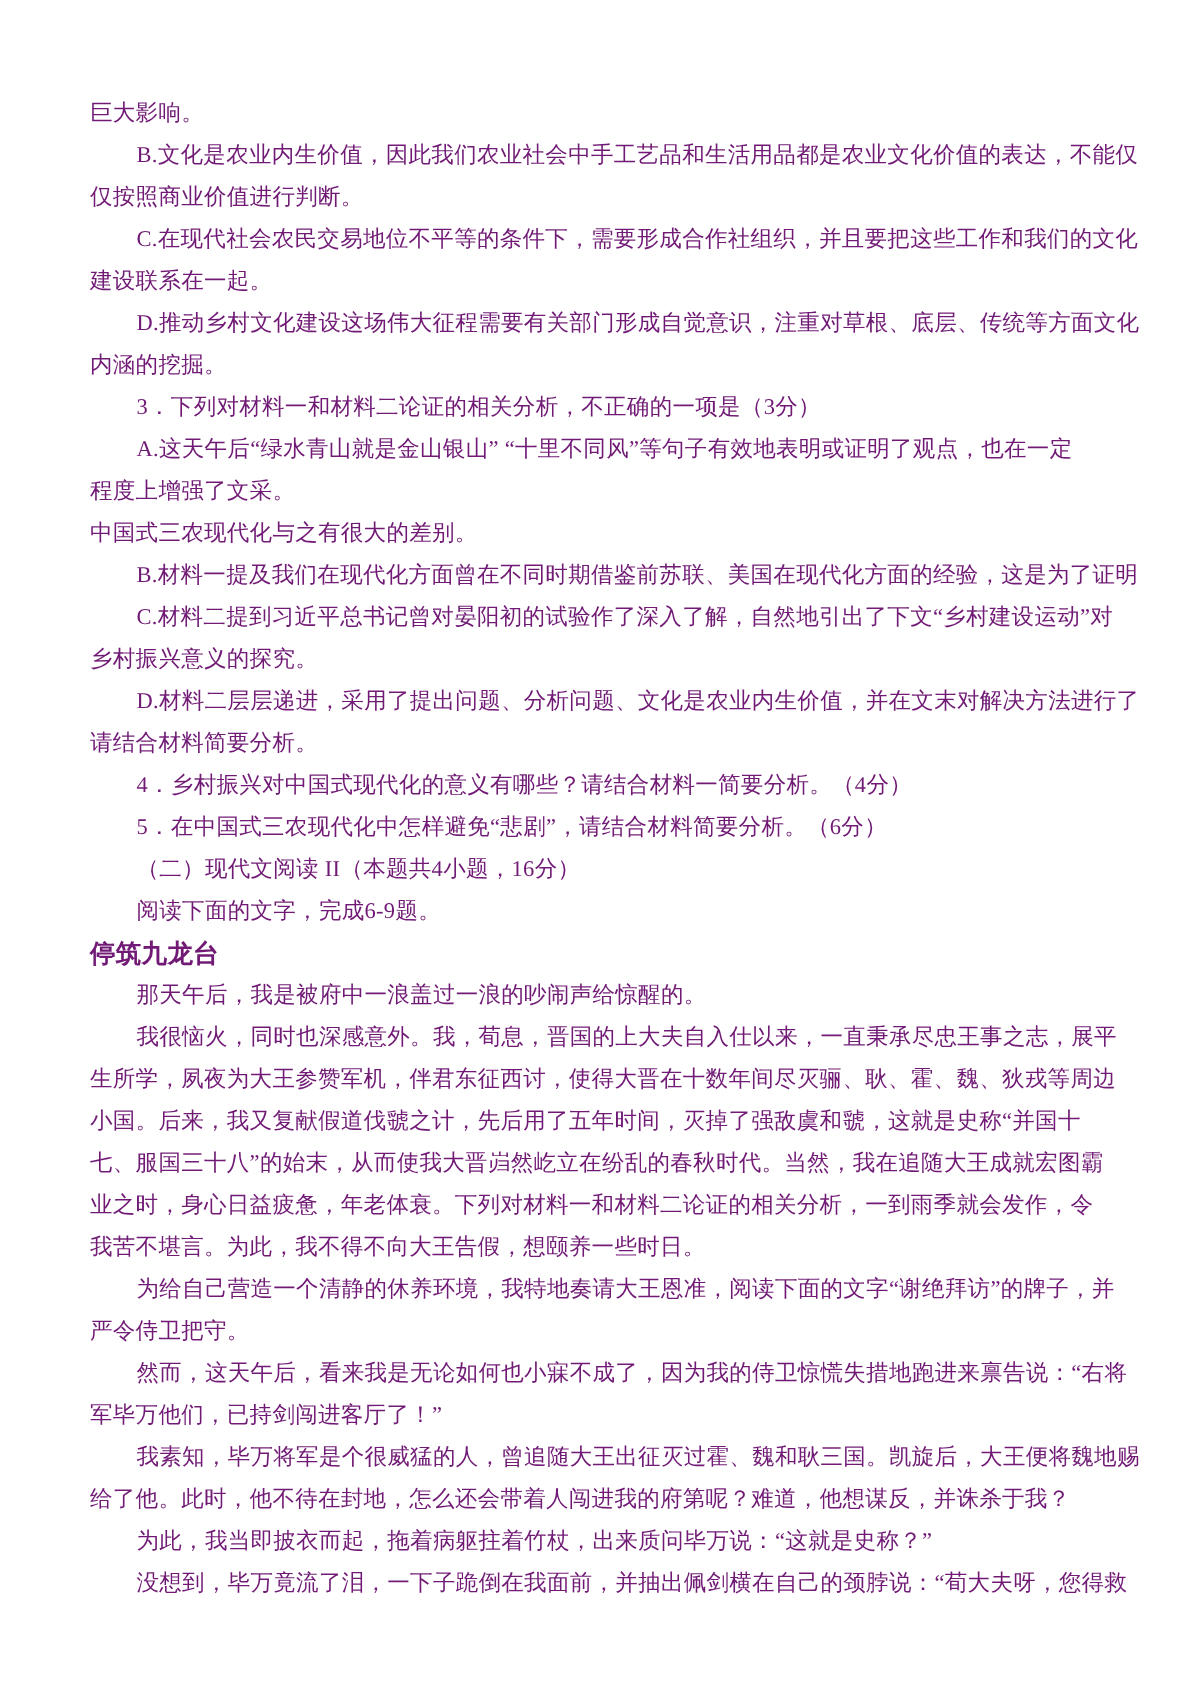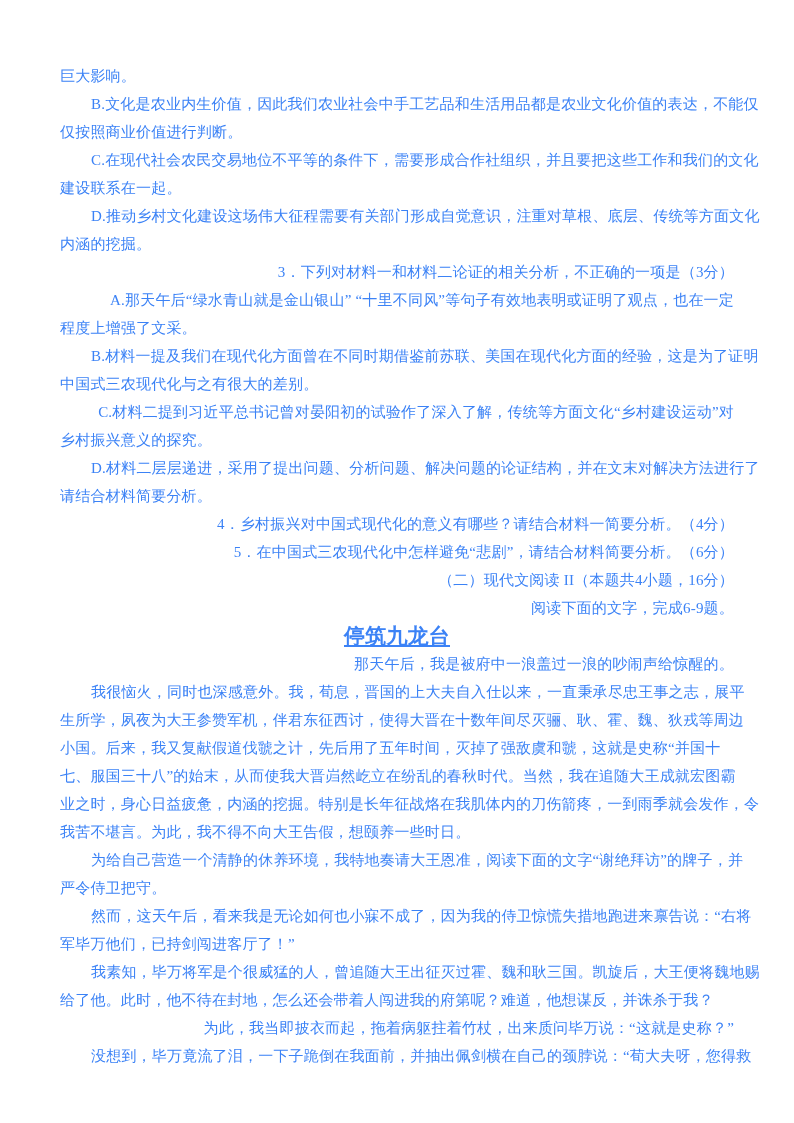--- a/index.html
+++ b/index.html
@@ -11,75 +11,74 @@
     overflow: hidden;
   }
   .page {
     position: relative;
     width: 794px;
     height: 1123px;
     background: #ffffff;
     box-sizing: border-box;
     padding: 62px 60px 0 60px;
     font-family: "Liberation Serif", "DejaVu Serif", serif;
-    color: #3b82f6;
+    color: #701a75;
   }
   .textblock {
     width: 674px;
   }
   .line {
     height: 28px;
     line-height: 28px;
     font-size: 15px;
     white-space: nowrap;
     overflow: visible;
     letter-spacing: 0.2px;
   }
   .line.flush   { padding-left: 0; }
-  .line.indent  { padding-left: 31px; text-align: right; }
+  .line.indent  { padding-left: 31px; }
   .line.title {
-    text-align: center;
+    text-align: left;
     font-weight: bold;
-    font-size: 21px;
+    font-size: 17px;
     padding-left: 0;
-    text-decoration: underline;
   }
 </style>
 </head>
 <body>
 
 <div class="page">
   <div class="textblock">
       <div class="line flush">巨大影响。</div>
       <div class="line indent">B.文化是农业内生价值，因此我们农业社会中手工艺品和生活用品都是农业文化价值的表达，不能仅</div>
       <div class="line flush">仅按照商业价值进行判断。</div>
       <div class="line indent">C.在现代社会农民交易地位不平等的条件下，需要形成合作社组织，并且要把这些工作和我们的文化</div>
       <div class="line flush">建设联系在一起。</div>
       <div class="line indent">D.推动乡村文化建设这场伟大征程需要有关部门形成自觉意识，注重对草根、底层、传统等方面文化</div>
       <div class="line flush">内涵的挖掘。</div>
       <div class="line indent">3．下列对材料一和材料二论证的相关分析，不正确的一项是（3分）</div>
-      <div class="line indent">A.那天午后“绿水青山就是金山银山” “十里不同风”等句子有效地表明或证明了观点，也在一定</div>
+      <div class="line indent">A.这天午后“绿水青山就是金山银山” “十里不同风”等句子有效地表明或证明了观点，也在一定</div>
       <div class="line flush">程度上增强了文采。</div>
+      <div class="line flush">中国式三农现代化与之有很大的差别。</div>
       <div class="line indent">B.材料一提及我们在现代化方面曾在不同时期借鉴前苏联、美国在现代化方面的经验，这是为了证明</div>
-      <div class="line flush">中国式三农现代化与之有很大的差别。</div>
-      <div class="line indent">C.材料二提到习近平总书记曾对晏阳初的试验作了深入了解，传统等方面文化“乡村建设运动”对</div>
+      <div class="line indent">C.材料二提到习近平总书记曾对晏阳初的试验作了深入了解，自然地引出了下文“乡村建设运动”对</div>
       <div class="line flush">乡村振兴意义的探究。</div>
-      <div class="line indent">D.材料二层层递进，采用了提出问题、分析问题、解决问题的论证结构，并在文末对解决方法进行了</div>
+      <div class="line indent">D.材料二层层递进，采用了提出问题、分析问题、文化是农业内生价值，并在文末对解决方法进行了</div>
       <div class="line flush">请结合材料简要分析。</div>
       <div class="line indent">4．乡村振兴对中国式现代化的意义有哪些？请结合材料一简要分析。（4分）</div>
       <div class="line indent">5．在中国式三农现代化中怎样避免“悲剧”，请结合材料简要分析。（6分）</div>
       <div class="line indent">（二）现代文阅读 II（本题共4小题，16分）</div>
       <div class="line indent">阅读下面的文字，完成6-9题。</div>
       <div class="line title">停筑九龙台</div>
       <div class="line indent">那天午后，我是被府中一浪盖过一浪的吵闹声给惊醒的。</div>
       <div class="line indent">我很恼火，同时也深感意外。我，荀息，晋国的上大夫自入仕以来，一直秉承尽忠王事之志，展平</div>
       <div class="line flush">生所学，夙夜为大王参赞军机，伴君东征西讨，使得大晋在十数年间尽灭骊、耿、霍、魏、狄戎等周边</div>
       <div class="line flush">小国。后来，我又复献假道伐虢之计，先后用了五年时间，灭掉了强敌虞和虢，这就是史称“并国十</div>
       <div class="line flush">七、服国三十八”的始末，从而使我大晋岿然屹立在纷乱的春秋时代。当然，我在追随大王成就宏图霸</div>
-      <div class="line flush">业之时，身心日益疲惫，内涵的挖掘。特别是长年征战烙在我肌体内的刀伤箭疼，一到雨季就会发作，令</div>
+      <div class="line flush">业之时，身心日益疲惫，年老体衰。下列对材料一和材料二论证的相关分析，一到雨季就会发作，令</div>
       <div class="line flush">我苦不堪言。为此，我不得不向大王告假，想颐养一些时日。</div>
       <div class="line indent">为给自己营造一个清静的休养环境，我特地奏请大王恩准，阅读下面的文字“谢绝拜访”的牌子，并</div>
       <div class="line flush">严令侍卫把守。</div>
       <div class="line indent">然而，这天午后，看来我是无论如何也小寐不成了，因为我的侍卫惊慌失措地跑进来禀告说：“右将</div>
       <div class="line flush">军毕万他们，已持剑闯进客厅了！”</div>
       <div class="line indent">我素知，毕万将军是个很威猛的人，曾追随大王出征灭过霍、魏和耿三国。凯旋后，大王便将魏地赐</div>
       <div class="line flush">给了他。此时，他不待在封地，怎么还会带着人闯进我的府第呢？难道，他想谋反，并诛杀于我？</div>
       <div class="line indent">为此，我当即披衣而起，拖着病躯拄着竹杖，出来质问毕万说：“这就是史称？”</div>
       <div class="line indent">没想到，毕万竟流了泪，一下子跪倒在我面前，并抽出佩剑横在自己的颈脖说：“荀大夫呀，您得救</div>
     </div>

